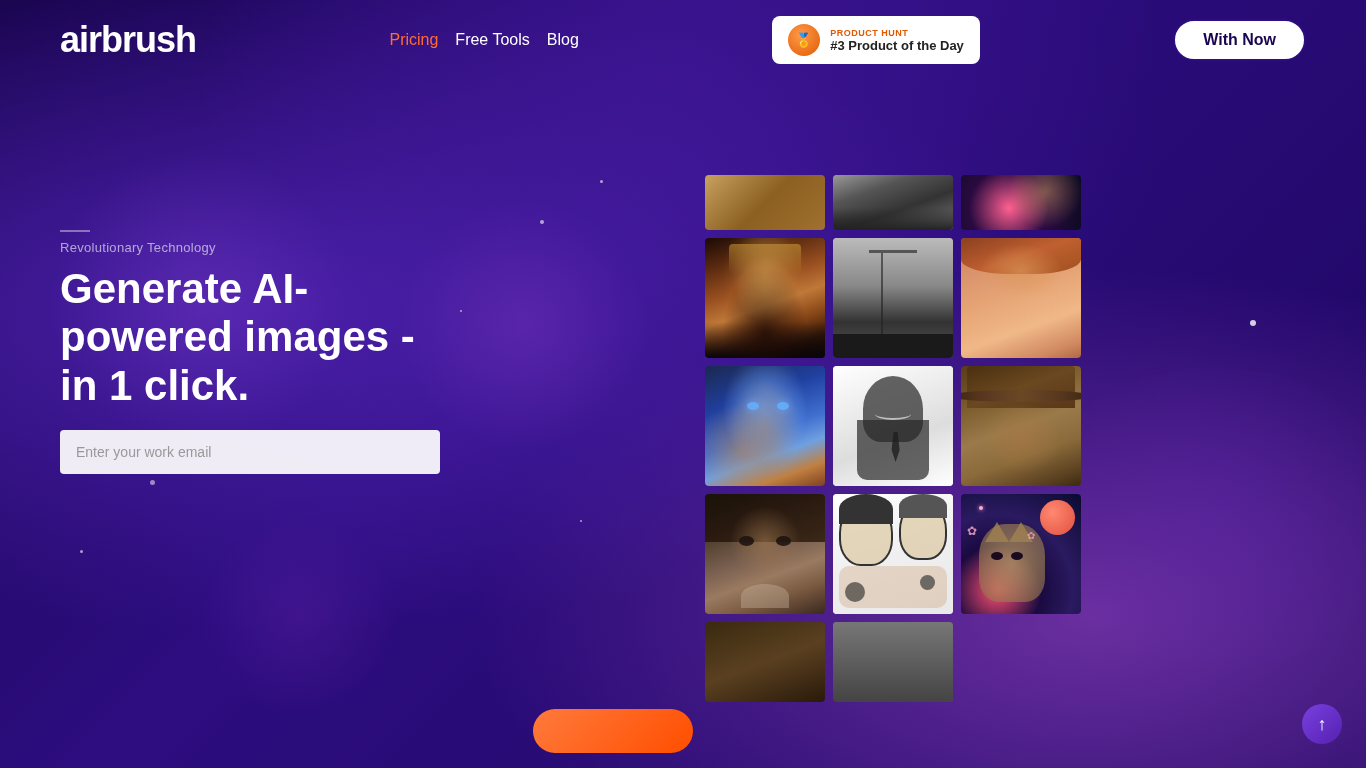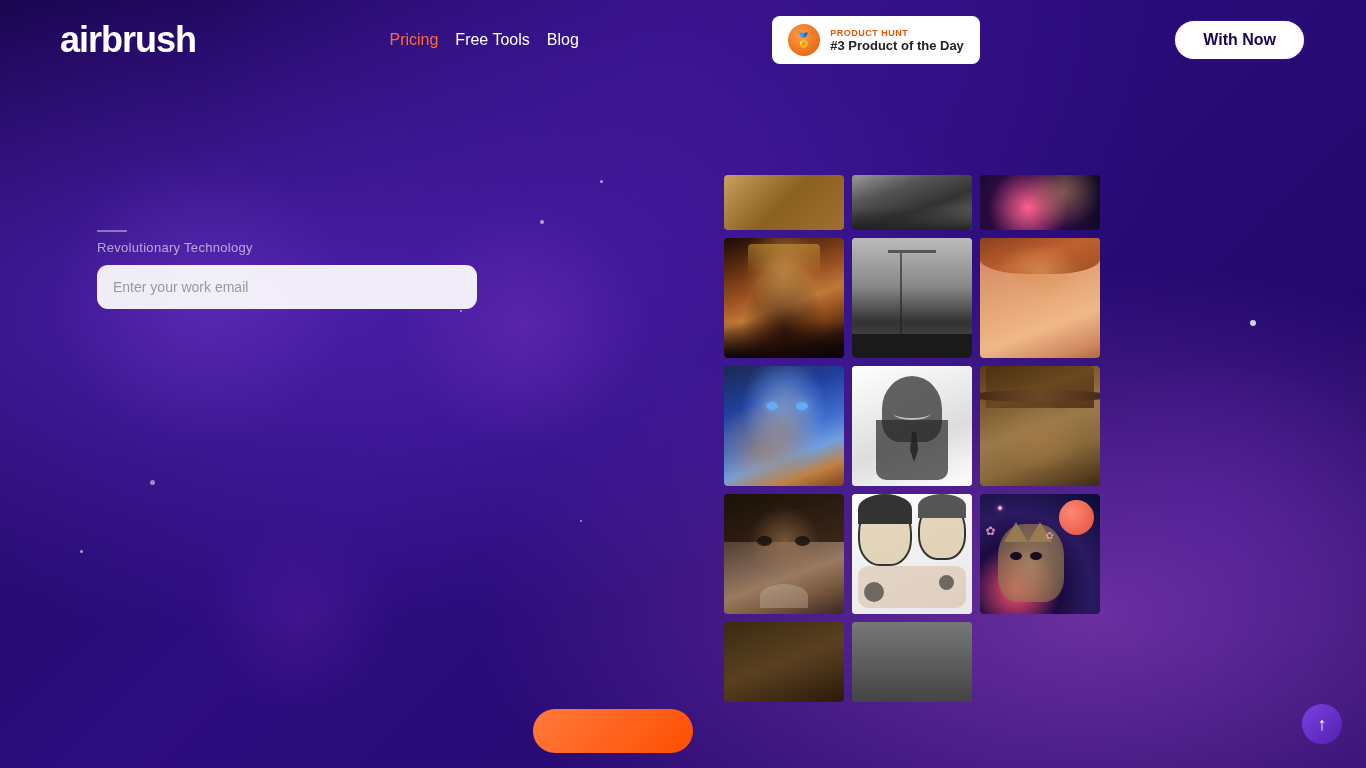--- a/index.html
+++ b/index.html
@@ -167,21 +167,20 @@
       display: flex;
       align-items: flex-start;
       padding: 20px 60px 0;
       gap: 40px;
     }
 
     
     .hero-text {
       flex: 0 0 380px;
       padding-top: 130px;
-      margin-left: 37px;
     }
 
     .tag-line {
       font-size: 13px;
       color: rgba(255,255,255,0.6);
       margin-bottom: 10px;
       letter-spacing: 0.3px;
     }
 
     .tag-line-bar {
@@ -202,21 +201,21 @@
     .hero-sub {
       font-size: 15px;
       color: rgba(255,255,255,0.55);
       line-height: 1.6;
       margin-bottom: 30px;
     }
 
     .email-form {
       display: flex;
       gap: 17px;
-      border-radius: 11px;
+      border-radius: 4px;
       overflow: hidden;
       max-width: 440px;
     }
 
     .email-input {
       flex: 1;
       padding: 14px 16px;
       font-size: 14px;
       border: none;
       outline: none;
@@ -351,20 +350,21 @@
   </div>
 
   <button class="join-btn">With Now</button>
 </header>
 
 <div class="main-content">
 
   <div class="hero-text">
     <div class="tag-line-bar"></div>
     <p class="tag-line">Revolutionary Technology</p>
+    <h1 class="hero-heading">Generate AI-powered images - in 1 click.</h1>
 
     <div class="email-form">
       <input type="email" class="email-input" placeholder="Enter your work email" style="">
     </div>
   </div>
 
   <div class="image-grid-wrapper">
     <div class="image-grid">
 
       <div class="grid-cell" style="height:55px;align-self:end;background:linear-gradient(135deg,#c8a060,#8b6020,#a07030);"></div>

